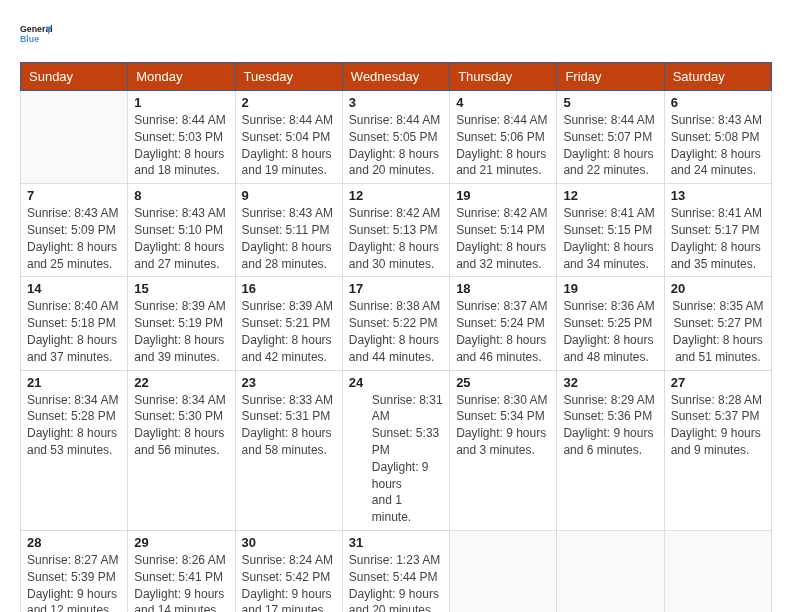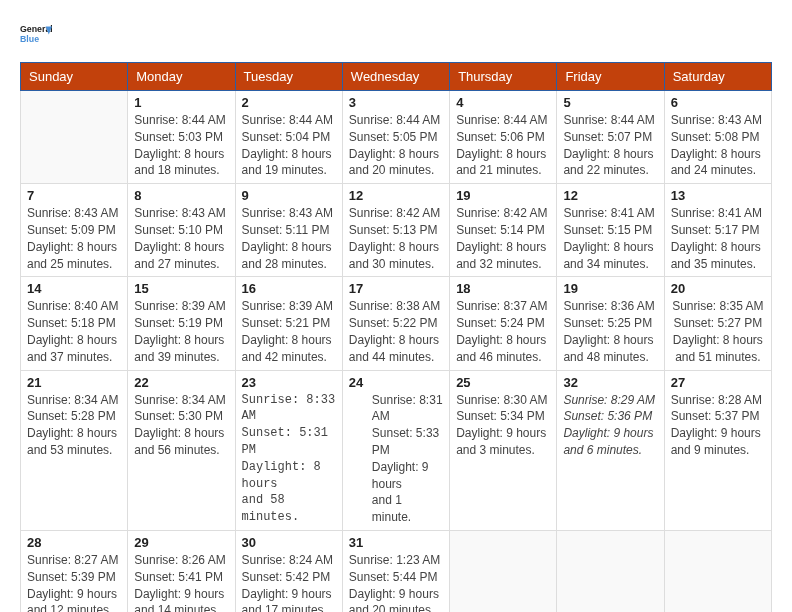--- a/index.html
+++ b/index.html
@@ -261,42 +261,42 @@
         </td>
         <td>
           <div class="day-number">22</div>
           <div class="day-info" style="white-space: pre-line;">Sunrise: 8:34 AM
 Sunset: 5:30 PM
 Daylight: 8 hours
 and 56 minutes.</div>
         </td>
         <td>
           <div class="day-number">23</div>
-          <div class="day-info" style="white-space: pre-line; font-family: Liberation Mono, monospace;">Sunrise: 8:33 AM
+          <div class="day-info" style="white-space: pre-line;">Sunrise: 8:33 AM
 Sunset: 5:31 PM
 Daylight: 8 hours
 and 58 minutes.</div>
         </td>
         <td>
           <div class="day-number">24</div>
           <div class="day-info" style="white-space: pre-line; margin-left: 23px;">Sunrise: 8:31 AM
 Sunset: 5:33 PM
 Daylight: 9 hours
 and 1 minute.</div>
         </td>
         <td>
           <div class="day-number">25</div>
           <div class="day-info" style="white-space: pre-line;">Sunrise: 8:30 AM
 Sunset: 5:34 PM
 Daylight: 9 hours
 and 3 minutes.</div>
         </td>
         <td>
           <div class="day-number">32</div>
-          <div class="day-info" style="white-space: pre-line; font-style: italic;">Sunrise: 8:29 AM
+          <div class="day-info" style="white-space: pre-line;">Sunrise: 8:29 AM
 Sunset: 5:36 PM
 Daylight: 9 hours
 and 6 minutes.</div>
         </td>
         <td>
           <div class="day-number">27</div>
           <div class="day-info" style="white-space: pre-line;">Sunrise: 8:28 AM
 Sunset: 5:37 PM
 Daylight: 9 hours
 and 9 minutes.</div>

